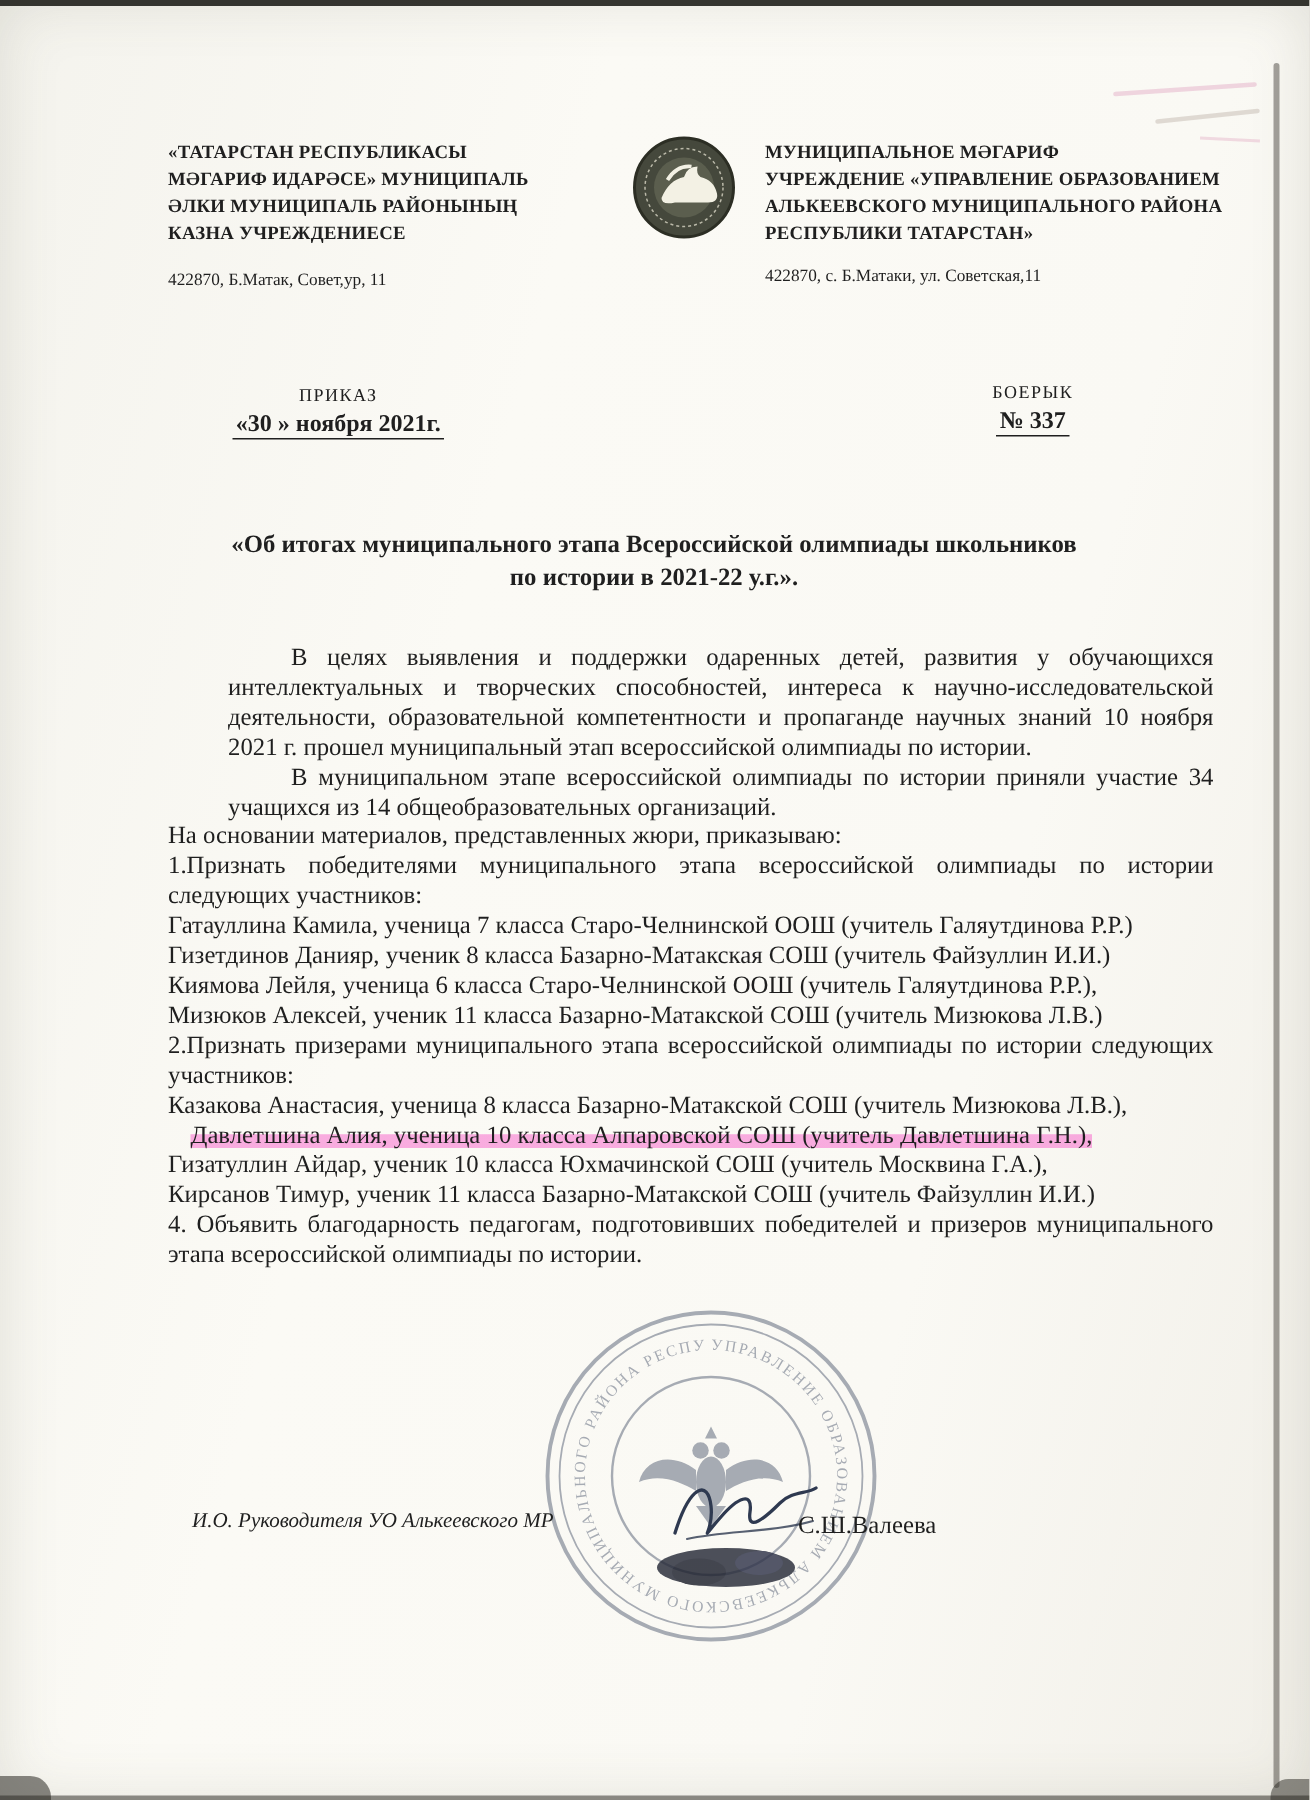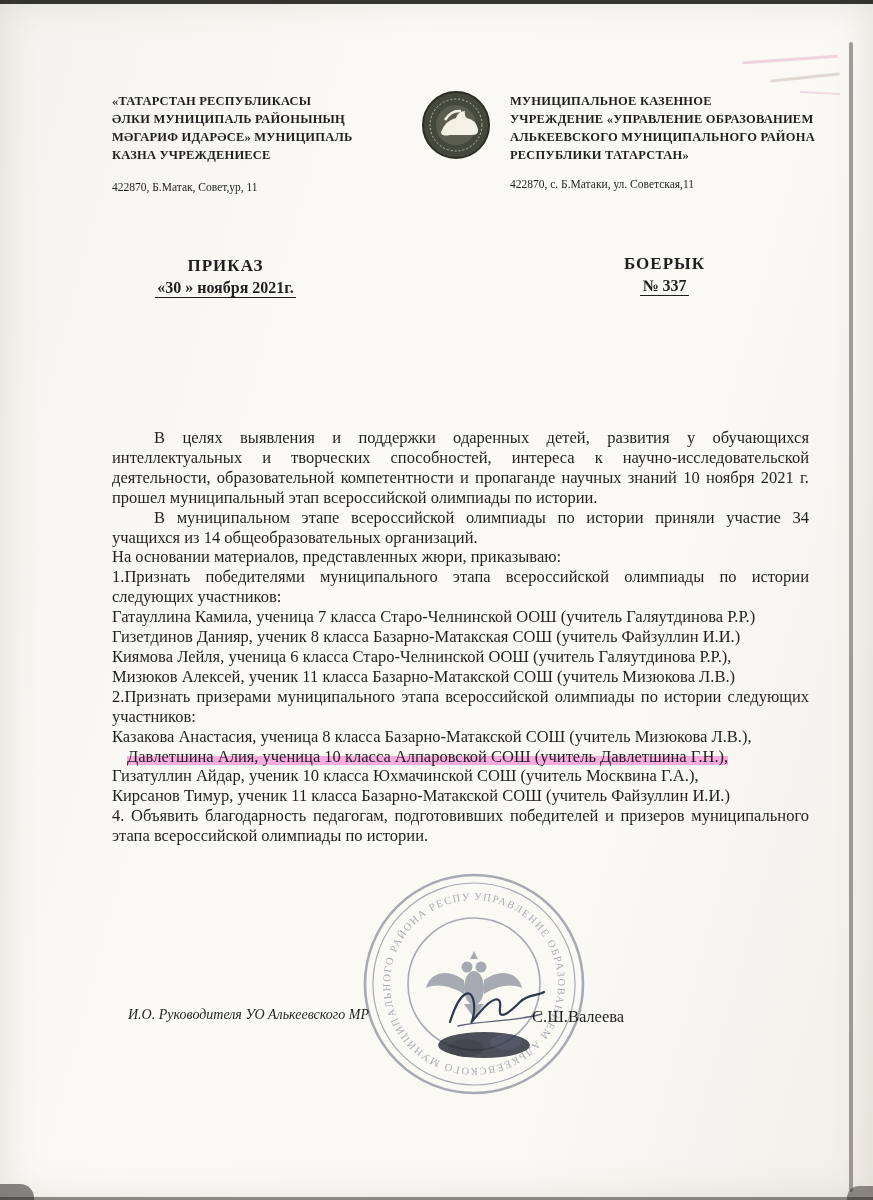--- a/index.html
+++ b/index.html
@@ -25,32 +25,32 @@
   .org-left{left:112px;width:300px;}
   .org-right{left:510px;width:345px;}
   .addr{position:absolute;font-weight:normal;font-size:11.5px;}
   .addr-left{left:112px;top:181px;}
   .addr-right{left:510px;top:178px;}
   .logo{position:absolute;left:421px;top:90px;width:70px;height:70px;}
 
   
   .order-block{position:absolute;text-align:center;}
   .order-left{left:108px;top:256px;width:235px;}
-  .order-right{left:552px;top:254px;width:225px;}
-  .order-title{font-weight:bold;font-size:17px;letter-spacing:1px;}
+  .order-right{left:576px;top:254px;width:225px;}
+  .order-title{font-weight:normal;font-size:12px;letter-spacing:1px;}
   .order-sub{margin-top:3px;font-weight:bold;font-size:16px;}
   .order-sub span{border-bottom:1.6px solid #1f1f1f;padding:0 2px 1px 2px;}
 
   
   .subject{position:absolute;left:86px;top:352px;width:700px;text-align:center;font-weight:bold;font-size:16.5px;line-height:1.35;}
 
   
   .body-text{position:absolute;left:112px;top:428px;width:697px;font-size:16.5px;line-height:19.9px;text-align:justify;}
   .body-text p{margin:0;}
-  .body-text p.indent{text-indent:42px;}
+  .body-text p.indent{text-indent:42px;margin-left:40px;}
   .hl{
     background:linear-gradient(to bottom, rgba(0,0,0,0) 46%, rgba(247,108,205,.55) 50%, rgba(247,108,205,.55) 96%, rgba(0,0,0,0) 96%);
     margin-left:15px;
   }
 
   
   .stamp{position:absolute;left:356px;top:866px;width:236px;height:236px;opacity:.52;pointer-events:none;}
   .ink-blot{position:absolute;left:436px;top:1028px;width:96px;height:34px;pointer-events:none;opacity:.82;}
   .sig-squiggle{position:absolute;left:444px;top:982px;width:110px;height:52px;pointer-events:none;}
   .sig-position{position:absolute;left:128px;top:1007px;font-size:14px;font-style:italic;}
@@ -65,55 +65,59 @@
   <div class="edge-bottom"></div>
   <div class="edge-right-band"></div>
   <div class="corner-bl"></div>
   <div class="corner-br"></div>
   <div class="smudge-1"></div>
   <div class="smudge-2"></div>
   <div class="smudge-3"></div>
 
   <div class="org org-left">
     <div>«ТАТАРСТАН РЕСПУБЛИКАСЫ</div>
+    <div>МӘГАРИФ ИДАРӘСЕ» МУНИЦИПАЛЬ</div>
     <div>ӘЛКИ МУНИЦИПАЛЬ РАЙОНЫНЫҢ</div>
-    <div>МӘГАРИФ ИДАРӘСЕ» МУНИЦИПАЛЬ</div>
     <div>КАЗНА УЧРЕЖДЕНИЕСЕ</div>
   </div>
 
   <div class="logo">
     <svg width="70" height="70" viewBox="0 0 70 70">
       <circle cx="35" cy="35" r="33" fill="#45483c"></circle>
       <circle cx="35" cy="35" r="33" fill="none" stroke="#2c2e24" stroke-width="2"></circle>
       <circle cx="35" cy="35" r="26" fill="none" stroke="#d8d6c4" stroke-width="1" stroke-dasharray="2 2" opacity=".8"></circle>
       <circle cx="35" cy="35" r="20" fill="#5b5e4e"></circle>
       <path d="M20 42 q5-12 15-14 q2-7 9-7 q-1 5 2 7 q9 2 11 11 q1 6-6 6 l-22 0 q-9 2-9-3 z" fill="#f3f1e4"></path>
       <path d="M24 30 q6-10 16-9" stroke="#f3f1e4" stroke-width="2.5" fill="none"></path>
     </svg>
   </div>
 
   <div class="org org-right">
-    <div>МУНИЦИПАЛЬНОЕ КАЗЕННОЕ</div>
+    <div>МУНИЦИПАЛЬНОЕ МӘГАРИФ</div>
     <div>УЧРЕЖДЕНИЕ «УПРАВЛЕНИЕ ОБРАЗОВАНИЕМ</div>
     <div>АЛЬКЕЕВСКОГО МУНИЦИПАЛЬНОГО РАЙОНА</div>
     <div>РЕСПУБЛИКИ ТАТАРСТАН»</div>
   </div>
 
   <div class="addr addr-left">422870, Б.Матак, Совет,ур, 11</div>
   <div class="addr addr-right">422870, с. Б.Матаки, ул. Советская,11</div>
 
   <div class="order-block order-left">
     <div class="order-title">ПРИКАЗ</div>
     <div class="order-sub"><span>«30 » ноября 2021г.</span></div>
   </div>
   <div class="order-block order-right">
     <div class="order-title">БОЕРЫК</div>
     <div class="order-sub"><span>№ 337</span></div>
   </div>
 
+  <div class="subject">
+    <div>«Об итогах муниципального этапа Всероссийской олимпиады школьников</div>
+    <div>по истории в 2021-22 у.г.».</div>
+  </div>
 
   <div class="body-text">
     <p class="indent">В целях выявления и поддержки одаренных детей, развития у обучающихся интеллектуальных и творческих способностей, интереса к научно-исследовательской деятельности, образовательной компетентности и пропаганде научных знаний 10 ноября 2021 г. прошел муниципальный этап всероссийской олимпиады по истории.</p>
     <p class="indent">В муниципальном этапе всероссийской олимпиады по истории приняли участие 34 учащихся из 14 общеобразовательных организаций.</p>
     <p>На основании материалов, представленных жюри, приказываю:</p>
     <p>1.Признать победителями муниципального этапа всероссийской олимпиады по истории следующих участников:</p>
     <p>Гатауллина Камила, ученица 7 класса Старо-Челнинской ООШ (учитель Галяутдинова Р.Р.)</p>
     <p>Гизетдинов Данияр, ученик 8 класса Базарно-Матакская СОШ (учитель Файзуллин И.И.)</p>
     <p>Киямова Лейля, ученица 6 класса Старо-Челнинской ООШ (учитель Галяутдинова Р.Р.),</p>
     <p>Мизюков Алексей, ученик 11 класса Базарно-Матакской СОШ (учитель Мизюкова Л.В.)</p>

